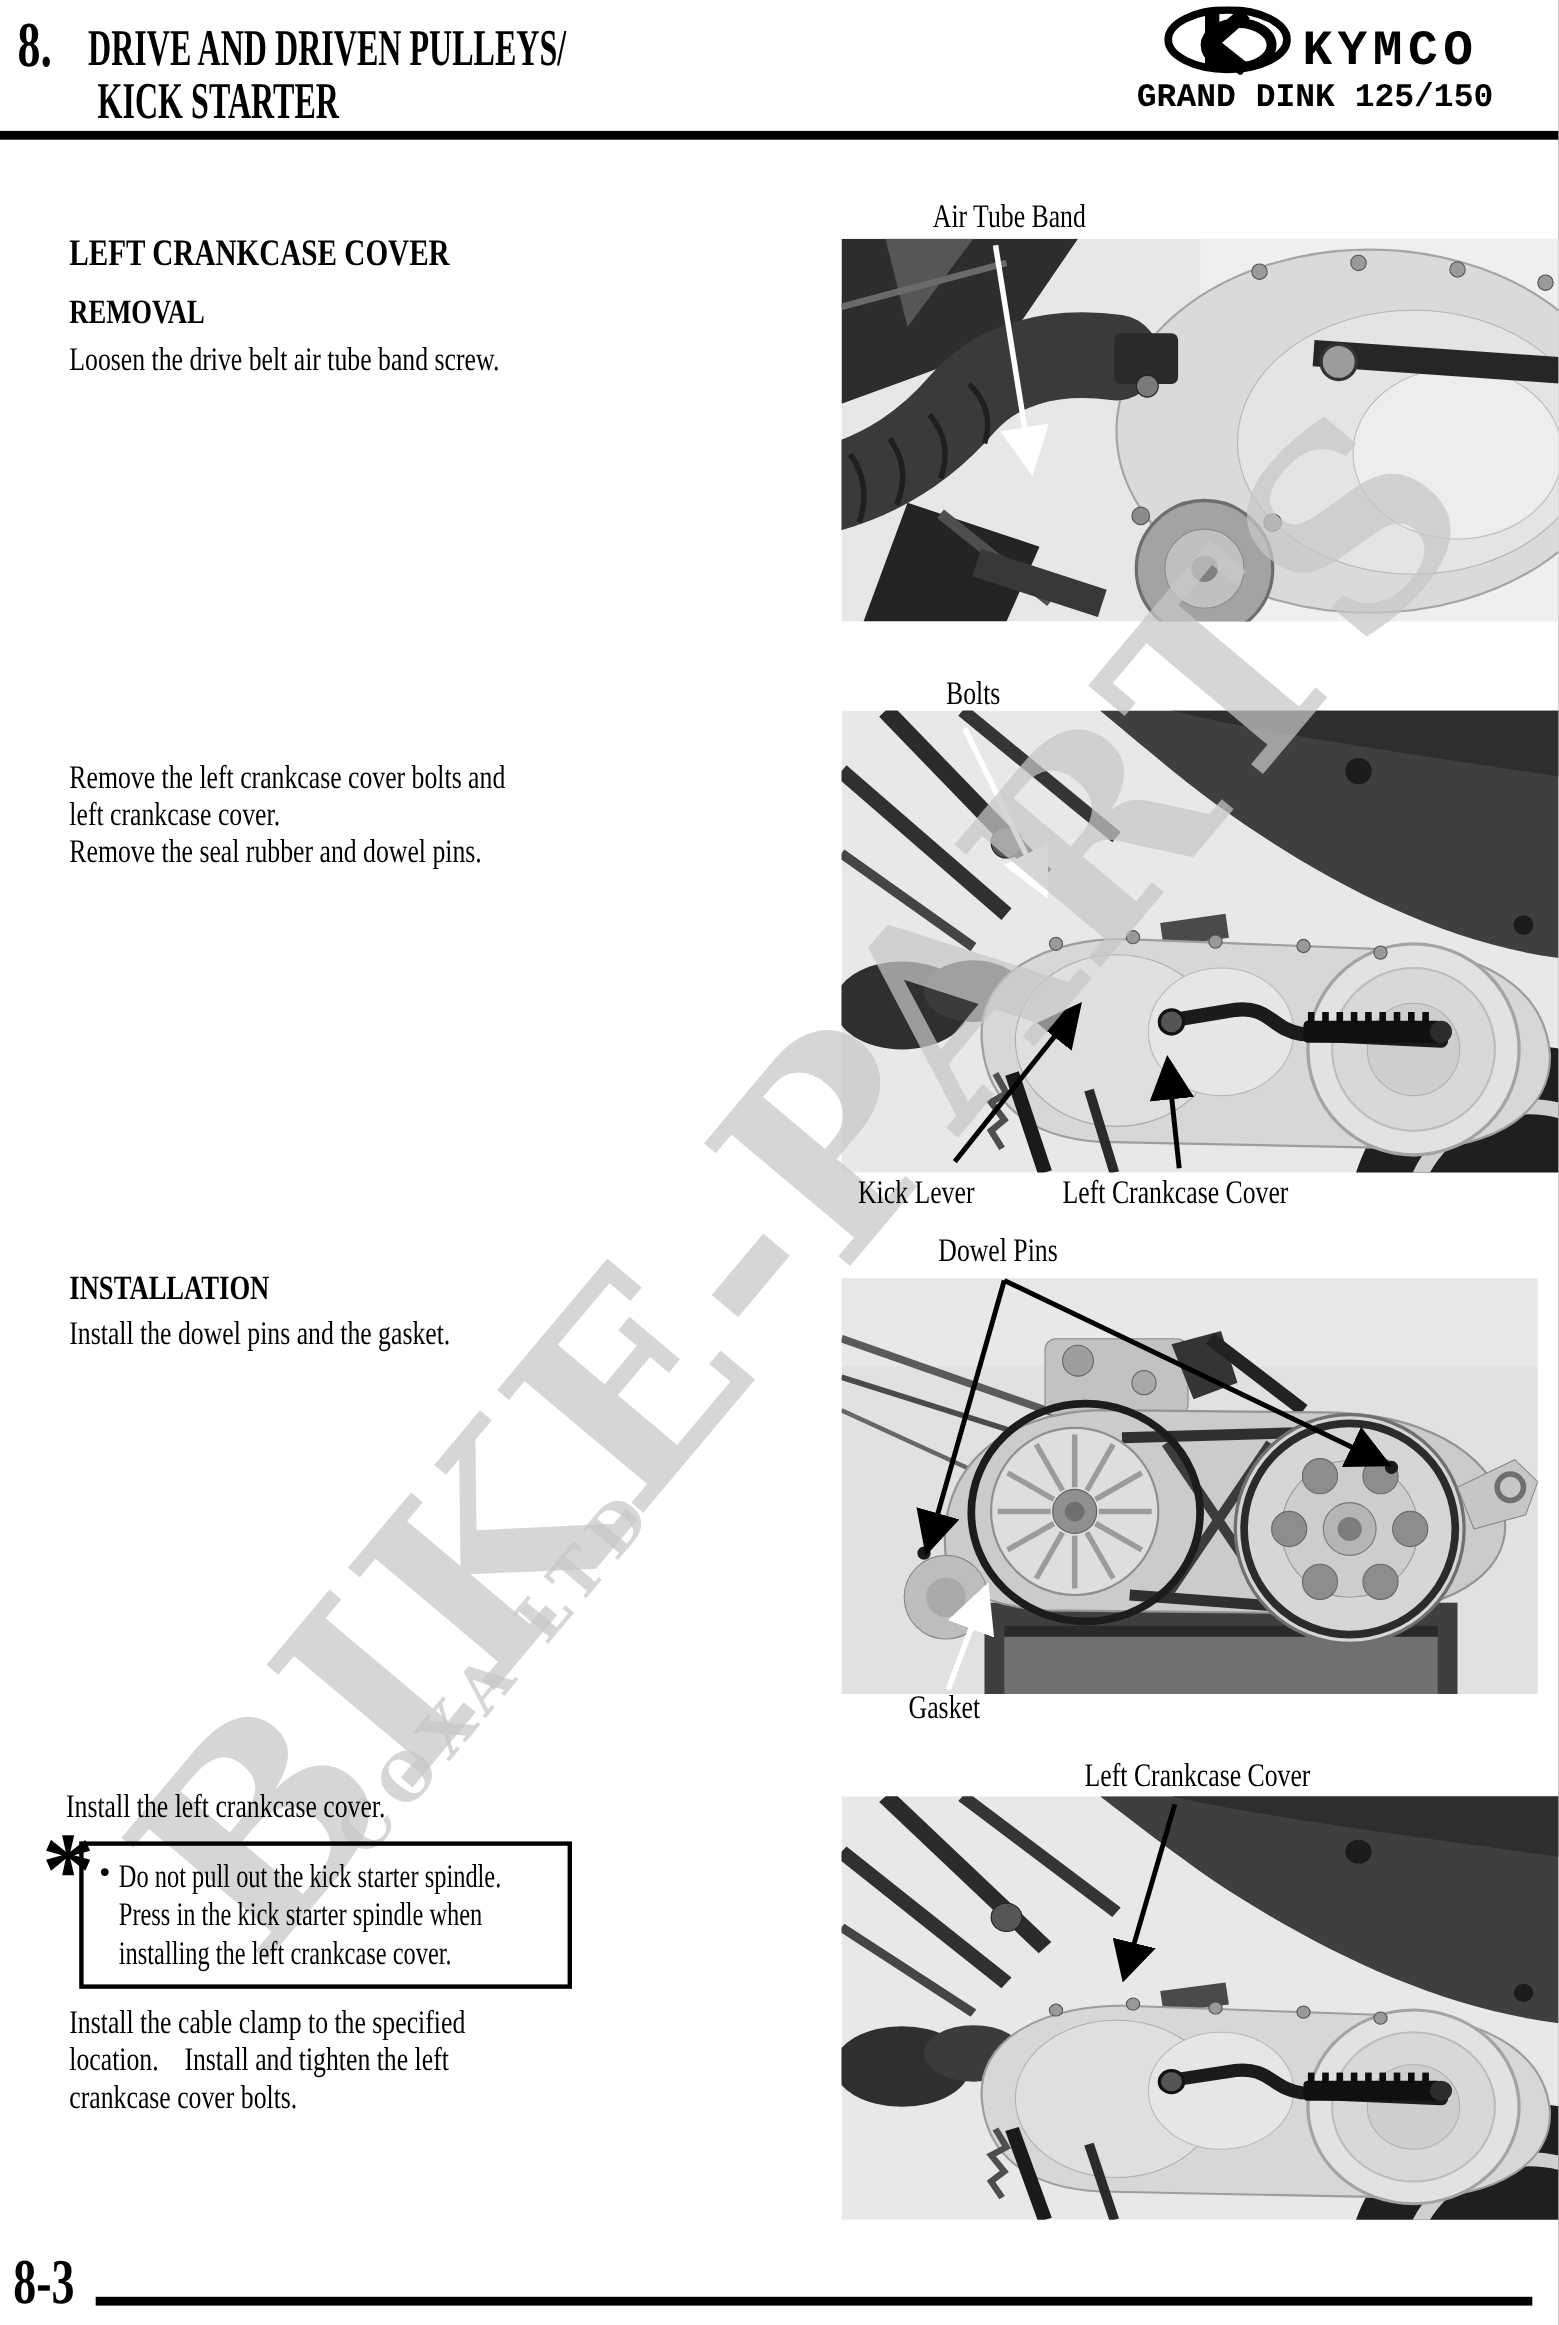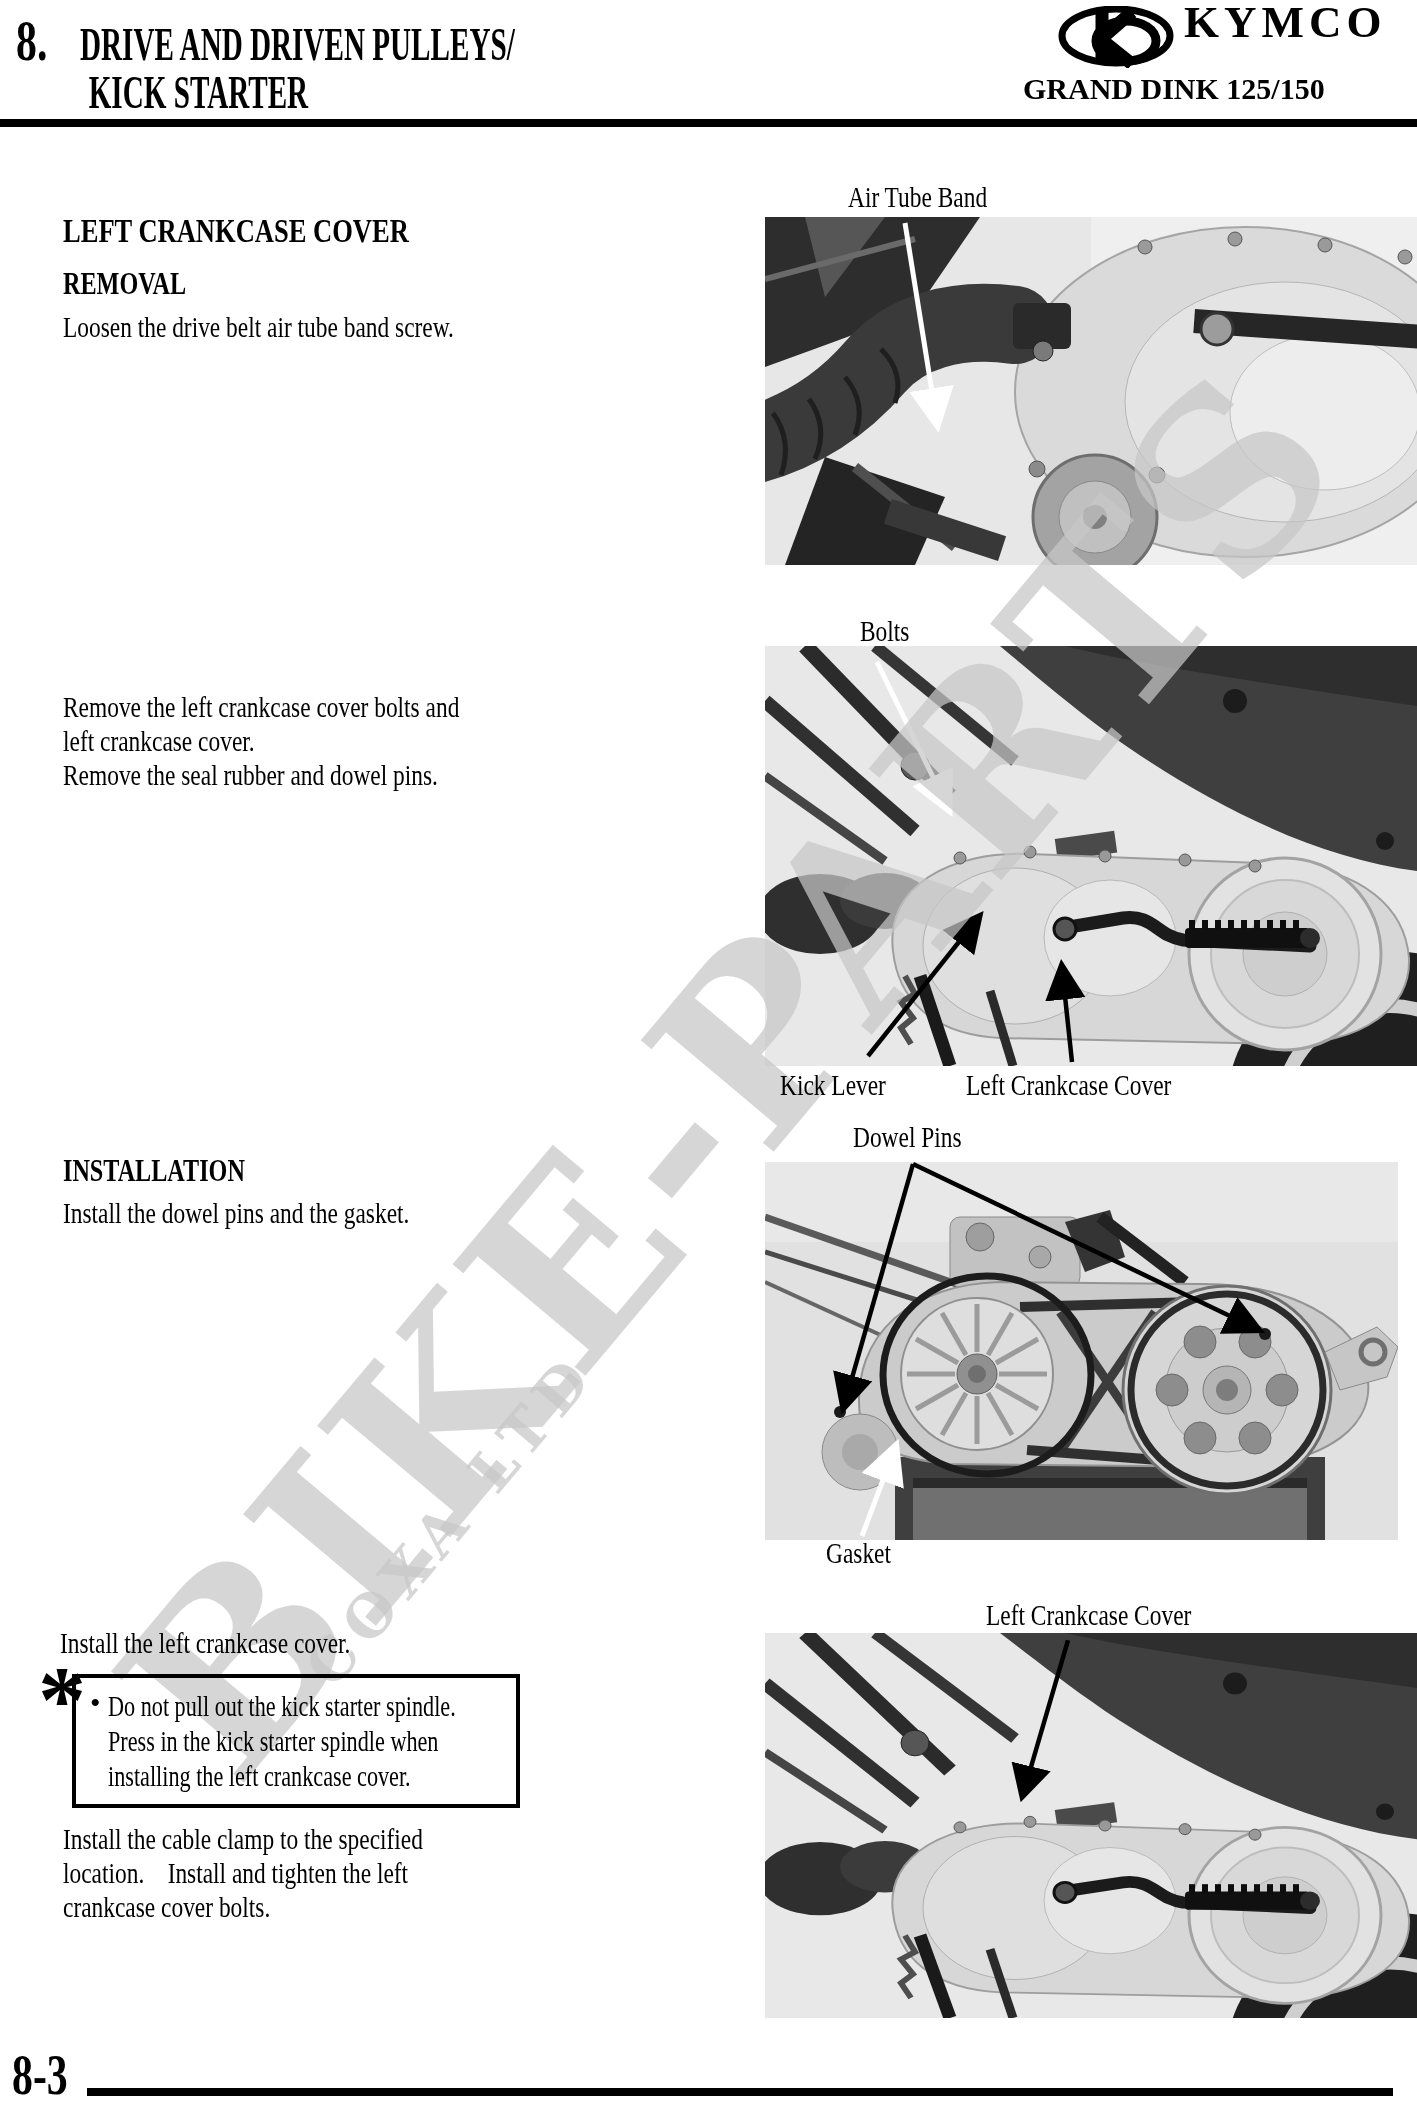--- a/index.html
+++ b/index.html
@@ -9,23 +9,23 @@
   .photo{position:absolute;z-index:1;}
   .photo svg{display:block;width:100%;height:100%;}
   .wm{position:absolute;z-index:2;pointer-events:none;font-family:"DejaVu Serif", serif;
       font-weight:bold;color:#c7c7c7;opacity:.72;white-space:nowrap;}
   .txt{position:absolute;z-index:3;transform-origin:0 0;}
   
   .hdr-num{left:16px;top:12px;font-size:58px;font-weight:bold;transform:scaleX(.72);line-height:1;}
   .hdr-title{left:80px;top:20px;font-size:47px;font-weight:bold;transform:scaleX(.62);line-height:48px;white-space:nowrap;}
   .hdr-title .l2{margin-left:14px;}
   .brand-logo{position:absolute;z-index:3;left:1058px;top:6px;width:116px;height:62px;}
-  .brand-name{left:1184px;top:0;font-family:Liberation Serif, serif;font-weight:900;
+  .brand-name{left:1184px;top:24px;font-family:Liberation Mono, monospace;font-weight:900;
               font-size:45px;letter-spacing:5px;line-height:1;}
-  .brand-model{left:1023px;top:74px;width:345px;text-align:left;font-family:Liberation Serif, serif;
+  .brand-model{left:1023px;top:74px;width:345px;text-align:center;font-family:Liberation Mono, monospace;
                font-weight:bold;font-size:30px;letter-spacing:0px;line-height:1;}
   .hdr-rule{position:absolute;z-index:3;left:0;top:119px;width:1417px;height:8px;background:#000;}
   
   .h1{font-size:34px;font-weight:bold;transform:scaleX(.78);white-space:nowrap;}
   .h2{font-size:31px;font-weight:bold;transform:scaleX(.78);white-space:nowrap;}
   .para{font-size:30px;line-height:34px;transform:scaleX(.78);white-space:nowrap;}
   .pre{white-space:pre;}
   .callout{font-size:30px;line-height:30px;transform:scaleX(.78);white-space:nowrap;}
   
   .star{left:38px;top:1652px;font-size:96px;font-weight:bold;line-height:1;}

